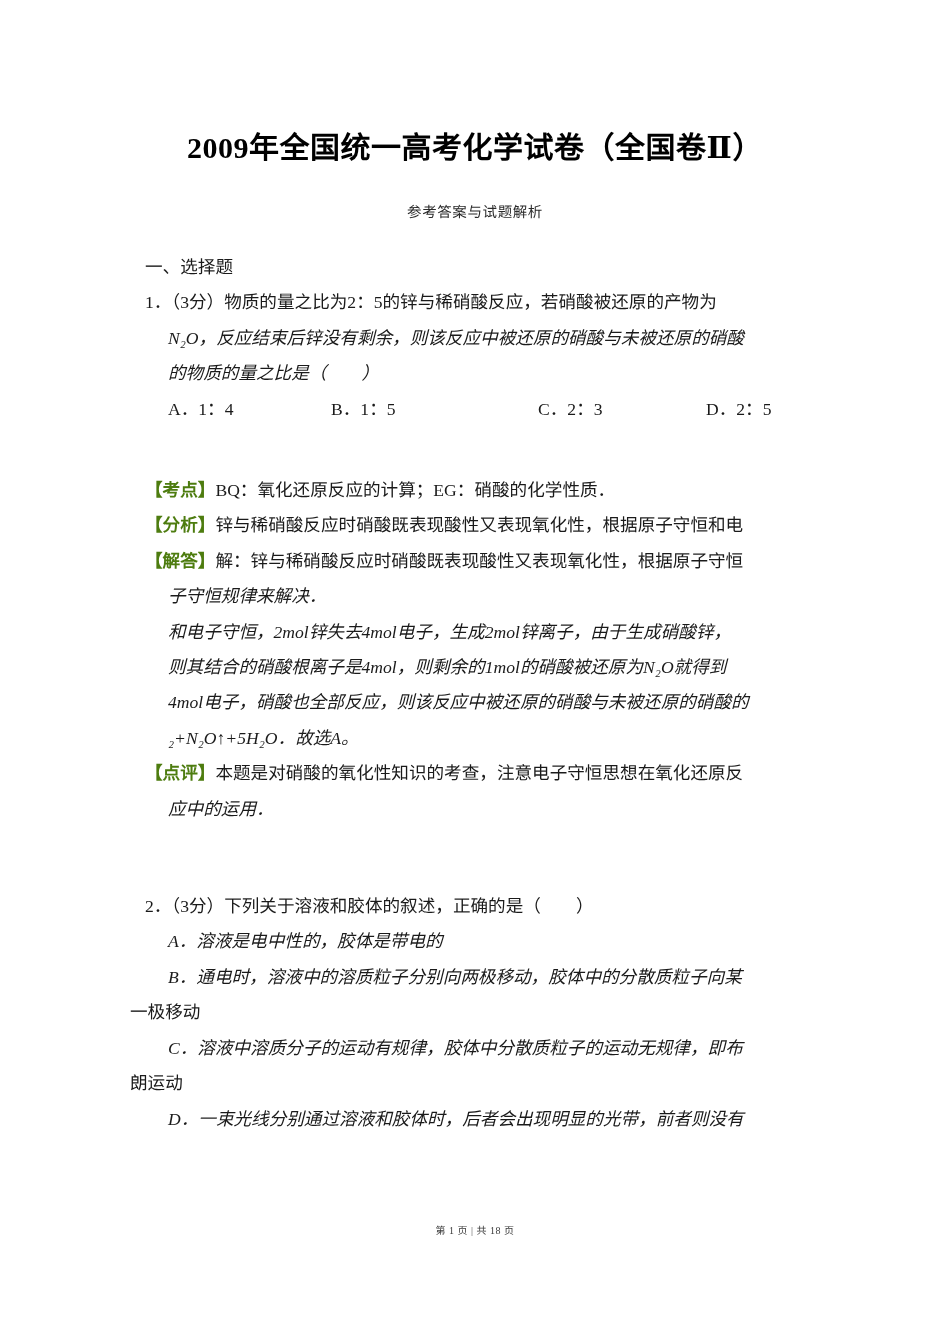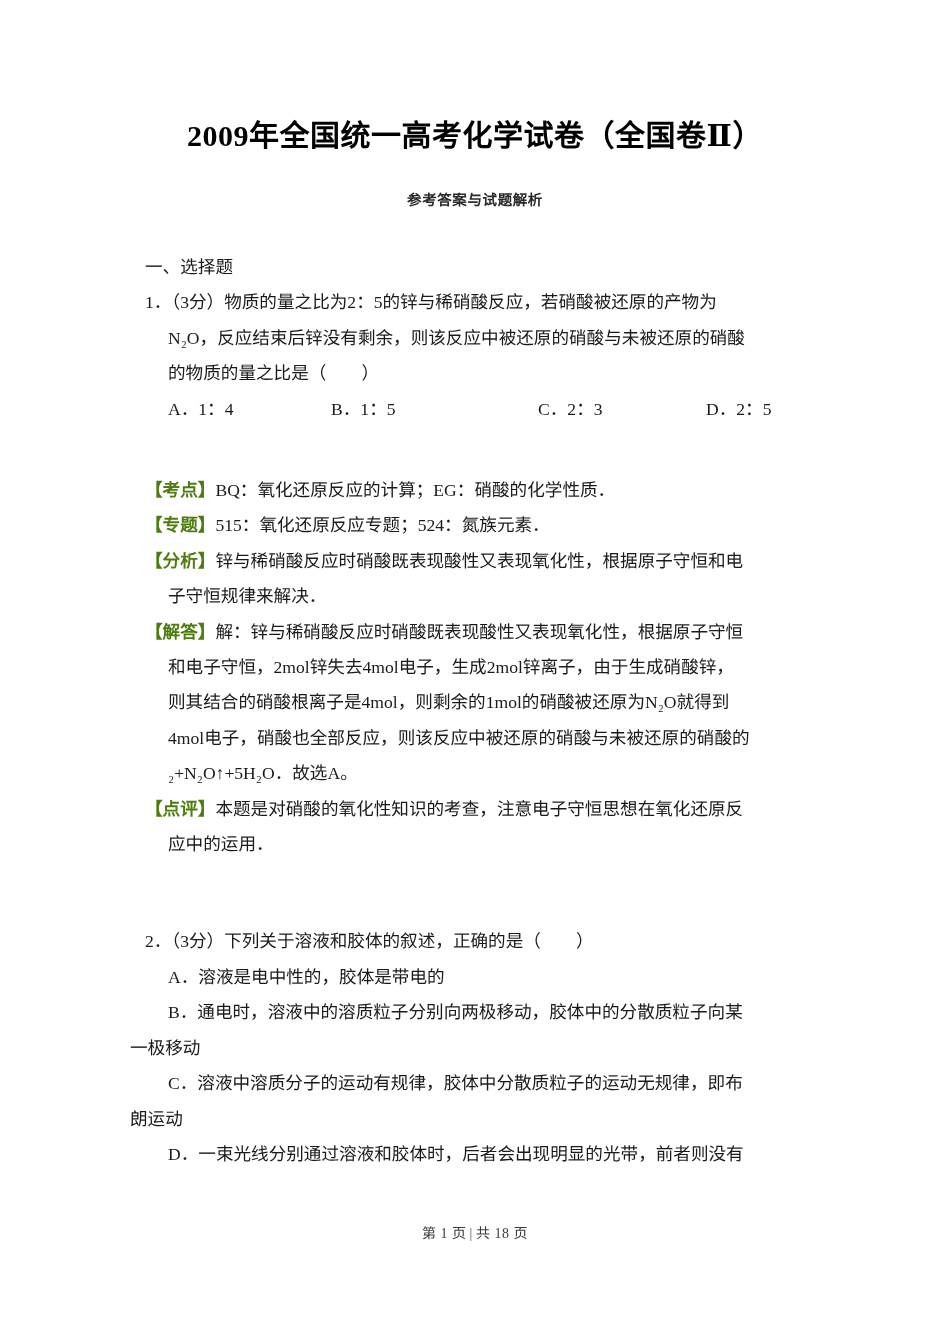--- a/index.html
+++ b/index.html
@@ -33,25 +33,26 @@
     text-align: center;
   }
   .doc-title {
     font-family: "Liberation Serif", "DejaVu Serif", serif;
     font-size: 30px;
     font-weight: bold;
     letter-spacing: 0.5px;
     color: #000000;
     line-height: 1.2;
     white-space: nowrap;
+    margin-top: 12px;
   }
   .doc-subtitle {
     margin-top: 34px;
     font-size: 14.5px;
-    font-weight: bold;
+    font-weight: normal;
     color: #2a2a2a;
     letter-spacing: 0.6px;
   }
 
   
   .content {
     position: absolute;
     top: 250px;
     left: 130px;
     width: 692px;
@@ -59,21 +60,21 @@
     line-height: 35.4px;
   }
 
   .line {
     white-space: nowrap;
     overflow: visible;
   }
 
   
   .ind0  { padding-left: 15px; }   
-  .ind1  { padding-left: 38px; }   
+  .ind1  { padding-left: 38px; font-style: italic; }   
   .ind-flush { padding-left: 0px; }
 
   
   .tag {
     color: #4d7c0f;
     font-weight: bold;
     letter-spacing: 0px;
   }
 
   
@@ -102,21 +103,21 @@
   .gap-sm { height: 16px; }
   .gap-lg { height: 46px; }
 
   
   .footer {
     position: absolute;
     left: 0;
     top: 1222px;
     width: 950px;
     text-align: center;
-    font-size: 14px;
+    font-size: 10px;
     color: #3a3a3a;
     letter-spacing: 0.5px;
   }
   .footer .sep { padding: 0 3px; color: #555; }
 </style>
 </head>
 <body>
 
 <div class="page">
 
@@ -135,26 +136,25 @@
     <div class="line ind1">的物质的量之比是（　　）</div>
 
     <div class="opt-row">
       <span class="opt opt-a">A．1：4</span><span class="opt opt-b">B．1：5</span><span class="opt opt-c">C．2：3</span><span class="opt opt-d">D．2：5</span>
     </div>
 
     <div class="gap-lg"></div>
 
     <div class="line ind0"><span class="tag">【考点】</span><span>BQ：氧化还原反应的计算；EG：硝酸的化学性质．</span></div>
 
-    <div class="line ind0"><span class="tag">【专题】</span><span>515：氧化还原反应专题；524：氮族元素．</span></div>
 
     <div class="line ind0"><span class="tag">【分析】</span><span>锌与稀硝酸反应时硝酸既表现酸性又表现氧化性，根据原子守恒和电</span></div>
+    <div class="line ind0"><span class="tag">【解答】</span><span>解：锌与稀硝酸反应时硝酸既表现酸性又表现氧化性，根据原子守恒</span></div>
+
     <div class="line ind1">子守恒规律来解决．</div>
-
-    <div class="line ind0"><span class="tag">【解答】</span><span>解：锌与稀硝酸反应时硝酸既表现酸性又表现氧化性，根据原子守恒</span></div>
     <div class="line ind1">和电子守恒，2mol锌失去4mol电子，生成2mol锌离子，由于生成硝酸锌，</div>
     <div class="line ind1">则其结合的硝酸根离子是4mol，则剩余的1mol的硝酸被还原为N₂O就得到</div>
     <div class="line ind1">4mol电子，硝酸也全部反应，则该反应中被还原的硝酸与未被还原的硝酸的</div>
     <div class="line ind1">₂+N₂O↑+5H₂O．故选A。</div>
 
     <div class="line ind0"><span class="tag">【点评】</span><span>本题是对硝酸的氧化性知识的考查，注意电子守恒思想在氧化还原反</span></div>
     <div class="line ind1">应中的运用．</div>
 
     <div class="gap-lg"></div>
     <div class="gap-sm"></div>

